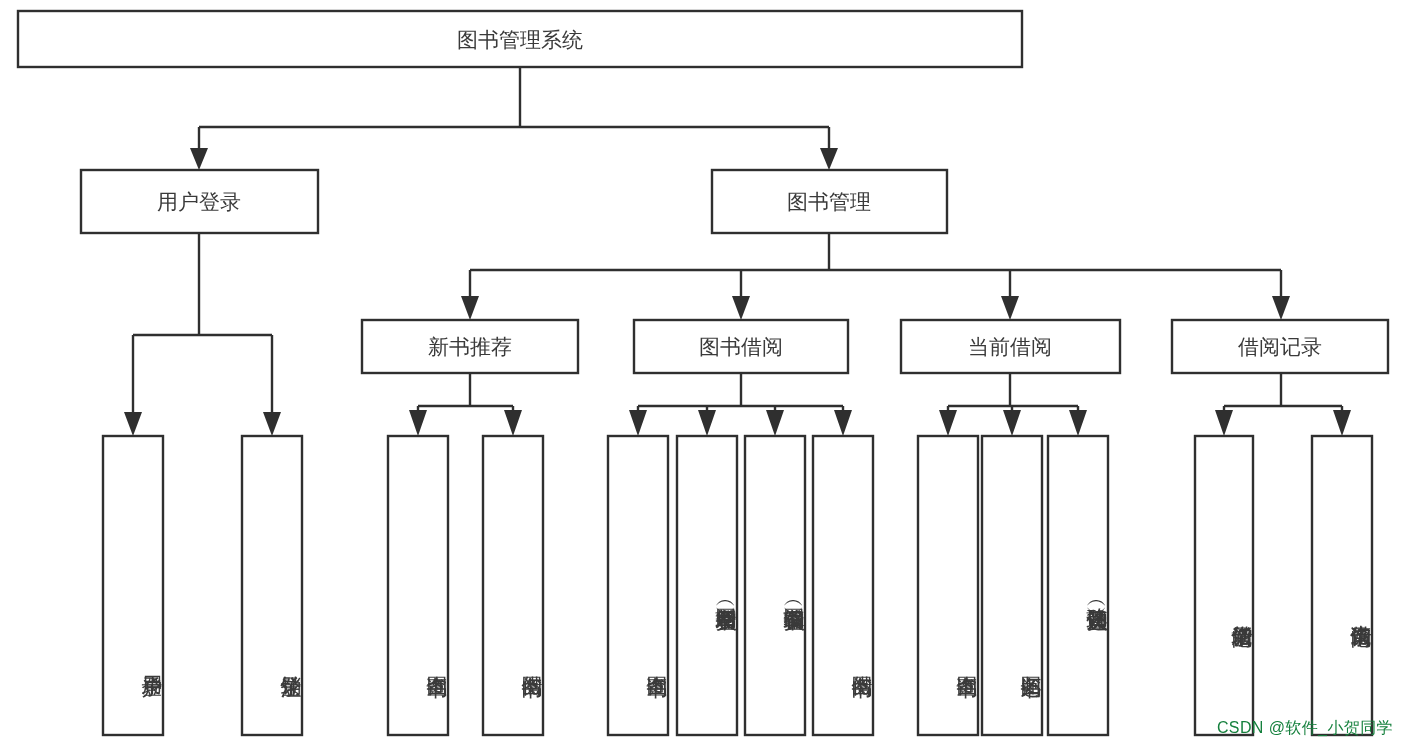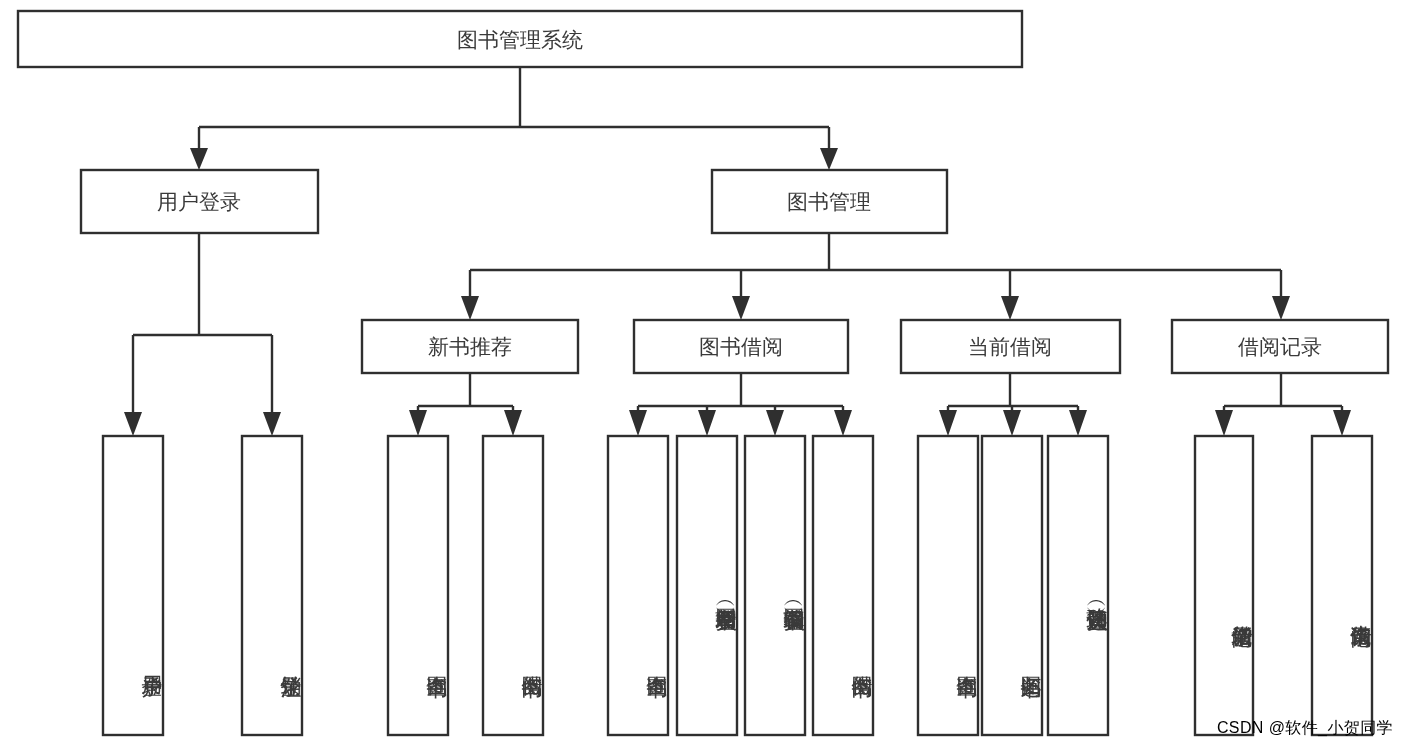--- a/index.html
+++ b/index.html
@@ -60,21 +60,21 @@
     color: #3a3a3a;
     letter-spacing: 0.5px;
     pointer-events: none;
     white-space: nowrap;
   }
   .watermark {
     position: absolute;
     right: 12px;
     bottom: 8px;
     font-size: 16px;
-    color: #000000;
+    color: #15803d;
     letter-spacing: 0.4px;
     user-select: none;
     margin-top: 38px;
   }
 </style>
 </head>
 <body>
 
 <div id="diagram-root">
 

